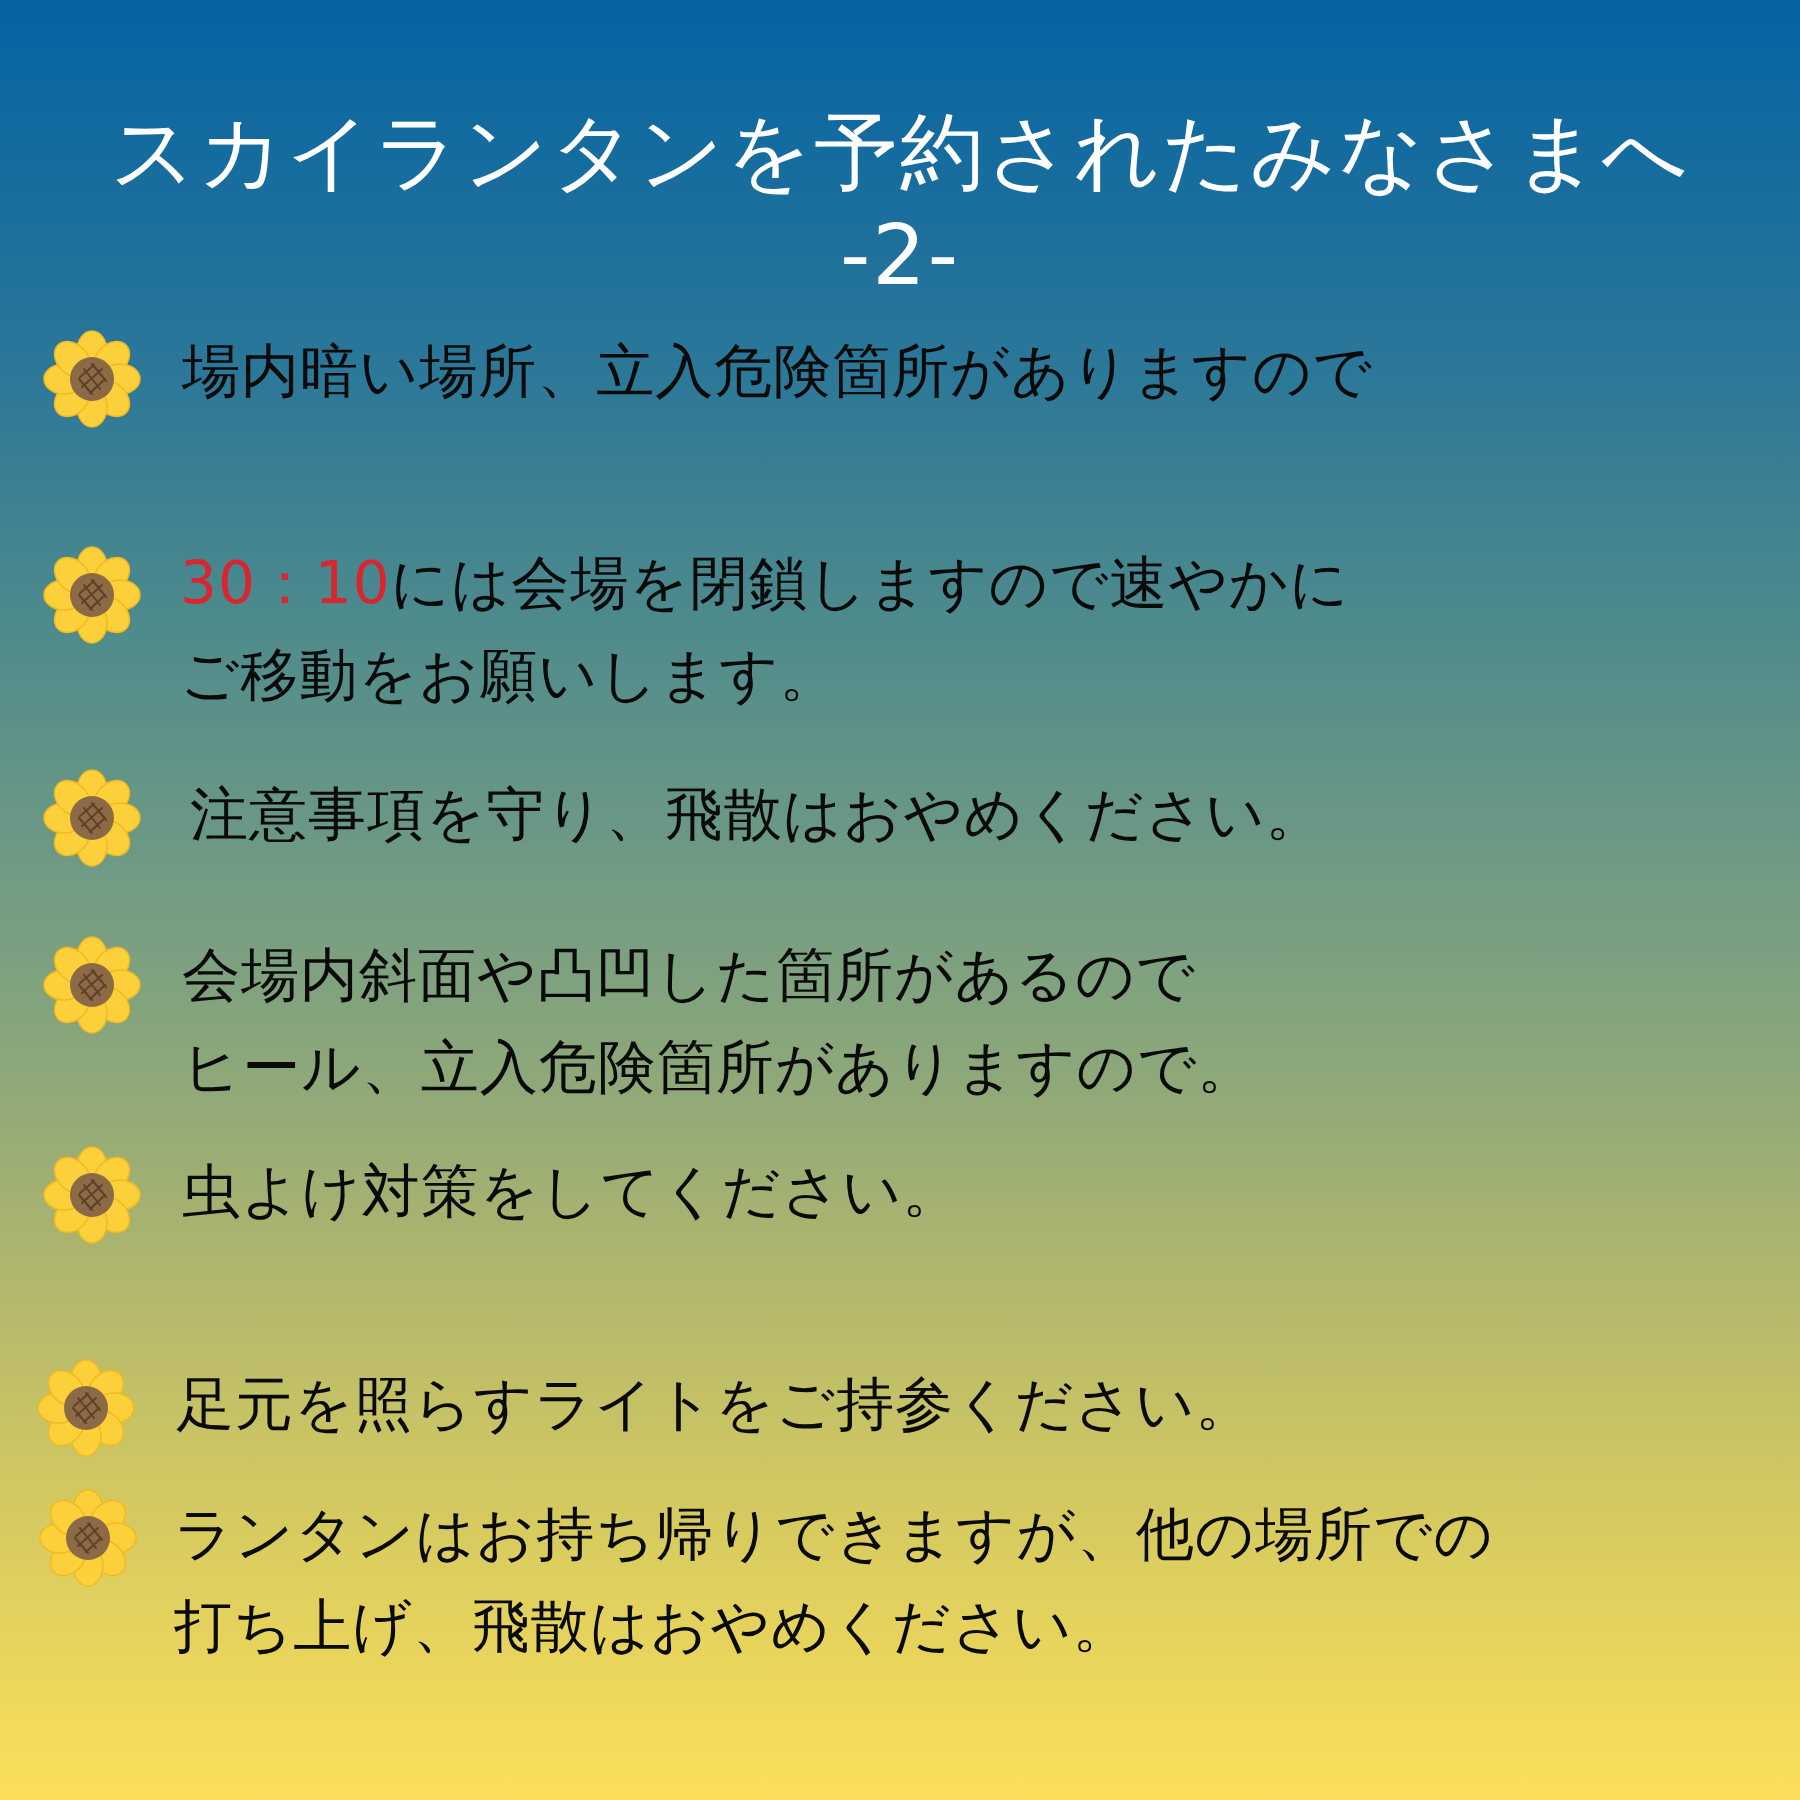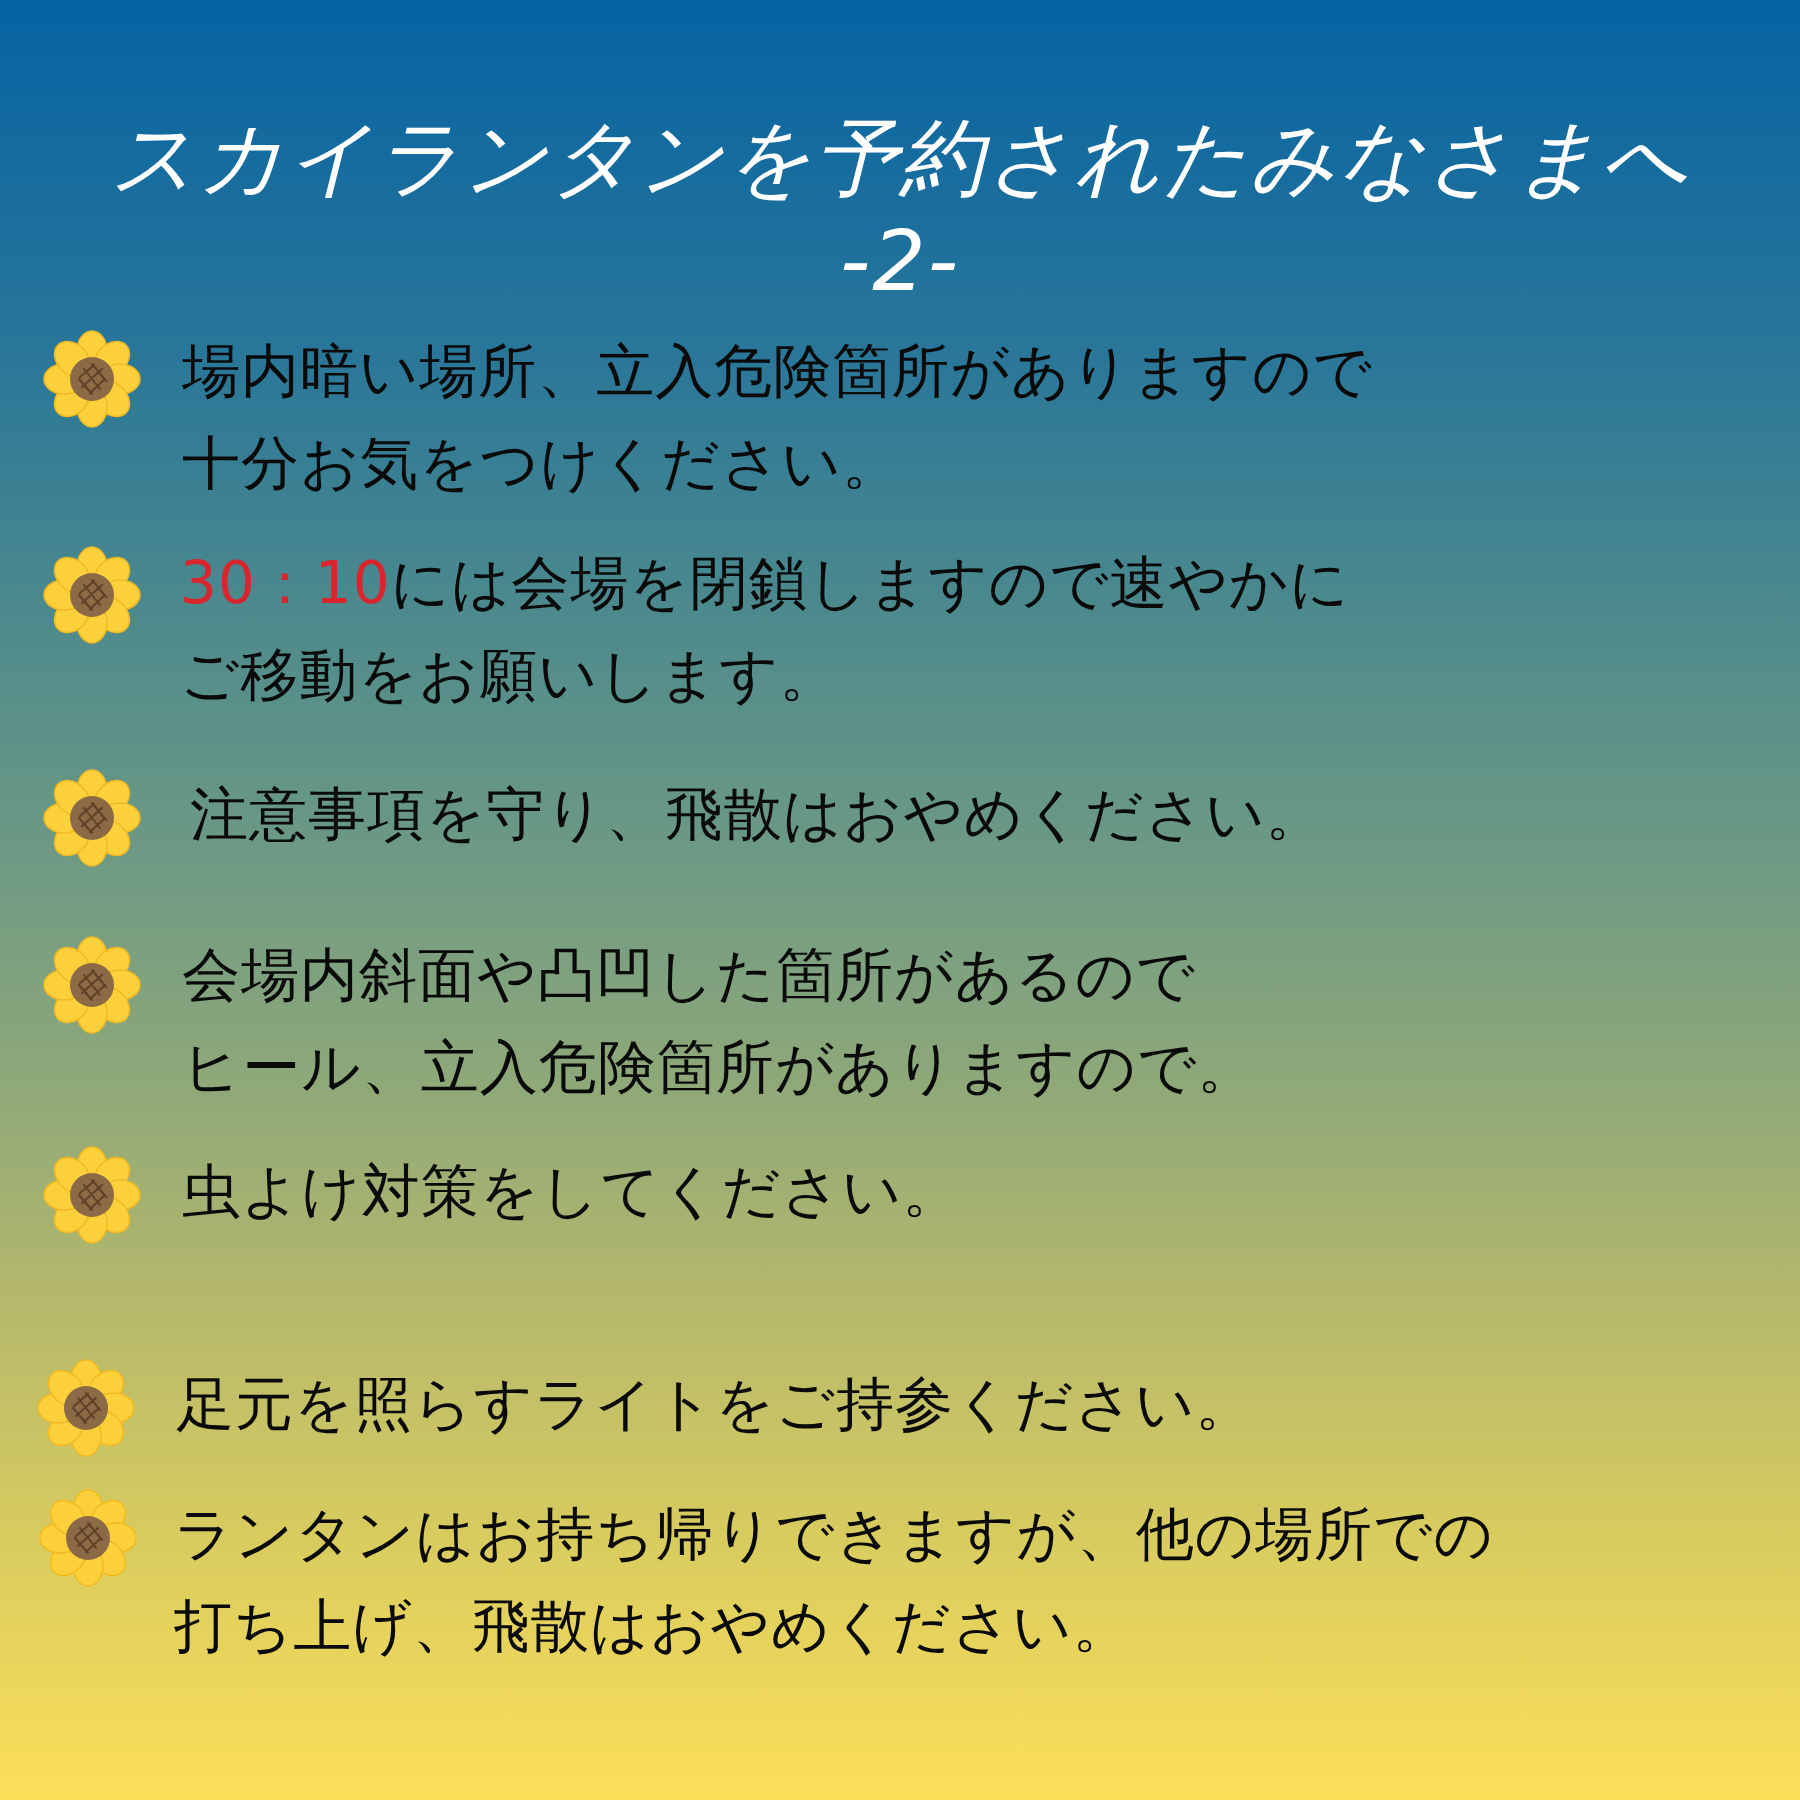--- a/index.html
+++ b/index.html
@@ -13,24 +13,23 @@
       #0563a3 0%,
       #2a7799 20%,
       #4f8b8c 35%,
       #6f9a84 48%,
       #8ea879 60%,
       #b4b86c 72%,
       #d7cb5f 85%,
       #fcdf59 100%);
   }
   .title {
-    position: absolute; left: 0; top: 106px; width: 1800px;
+    position: absolute; left: 0; top: 100px; width: 1800px;
     text-align: center; color: #ffffff; font-size: 84px; line-height: 1.25;
     letter-spacing: 2px;
-    font-style: italic;
   }
   .title .sub { display: block; font-size: 84px; line-height: 1.2; }
   .item { position: absolute; left: 0; width: 1800px; }
   .item .icon { position: absolute; width: 100px; height: 100px; }
   .item .text {
     position: absolute; color: #0a0a0a; font-size: 58px; line-height: 92px;
     white-space: nowrap; letter-spacing: 1px;
   }
   .red { color: #d9262e; }
 </style>
@@ -69,21 +68,20 @@
     <span>スカイランタンを予約されたみなさまへ</span>
     <span class="sub">-2-</span>
   </div>
 
   <div class="item" style="top:325px">
     <svg class="icon" style="left:42px;top:4px" viewBox="0 0 100 100">
         <use href="#sunflower"></use>
       </svg>
     <div class="text" style="left:182px;top:0">
       <div>場内暗い場所、立入危険箇所がありますので</div>
-      <div>十分お気をつけください。</div>
     </div>
   </div>
 
   <div class="item" style="top:545px">
     <svg class="icon" style="left:42px;top:0" viewBox="0 0 100 100">
         <use href="#sunflower"></use>
       </svg>
     <div class="text" style="left:180px;top:-8px">
       <div><span class="red">30：10</span><span>には会場を閉鎖しますので速やかに</span></div>
       <div>ご移動をお願いします。</div>

